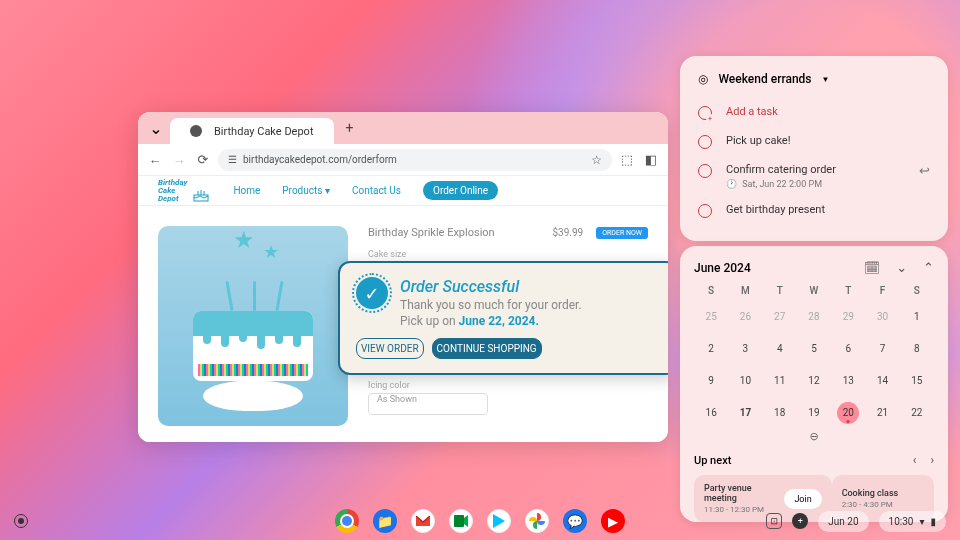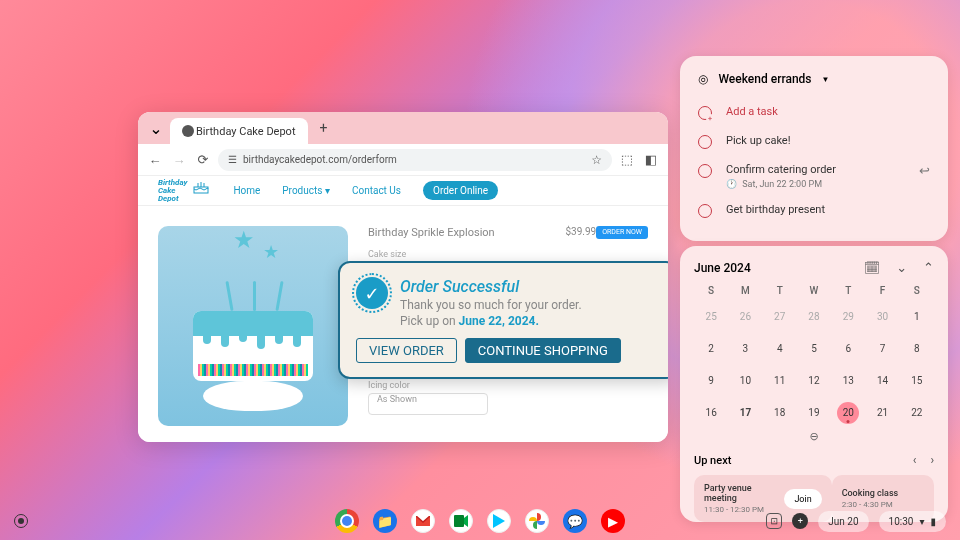--- a/index.html
+++ b/index.html
@@ -3,67 +3,67 @@
 <meta charset="utf-8">
 <style>
 *{margin:0;padding:0;box-sizing:border-box;font-family:Roboto,Arial,sans-serif}
 body{width:960px;height:540px;overflow:hidden;position:relative;background:linear-gradient(135deg,#ff8a9a 0%,#ff6b7f 25%,#b87fe6 45%,#ff8f9f 60%,#ff9fad 100%)}
 .wallpaper-curl{position:absolute;width:700px;height:700px;border-radius:50%;background:radial-gradient(circle,#ffa8b5 30%,#c99ae8 50%,transparent 70%);top:-200px;right:-200px;opacity:0.7}
 
 
 .browser{position:absolute;left:138px;top:112px;width:530px;height:330px;background:#fff;border-radius:12px;overflow:hidden;box-shadow:0 4px 24px rgba(0,0,0,0.15)}
 .tab-strip{height:32px;background:#f8c8cd;display:flex;align-items:flex-end;padding:0 8px}
 .tab-menu{width:20px;height:20px;display:flex;align-items:center;justify-content:center;margin-bottom:6px;margin-right:4px}
-.tab{background:#fff;height:26px;padding:0 12px;display:flex;align-items:center;gap:2px;border-radius:8px 8px 0 0;font-size:11px;color:#333}
+.tab{background:#fff;height:26px;padding:0 20px;display:flex;align-items:center;gap:12px;border-radius:8px 8px 0 0;font-size:11px;color:#333}
 .tab-favicon{width:12px;height:12px;border-radius:50%;background:#555}
 .new-tab{width:24px;height:24px;display:flex;align-items:center;justify-content:center;margin-left:4px;margin-bottom:4px;font-size:14px;color:#444}
 .toolbar{height:32px;background:#fff;border-bottom:1px solid #eee;display:flex;align-items:center;padding:0 8px;gap:6px}
 .tbtn{width:18px;height:18px;display:flex;align-items:center;justify-content:center;color:#555;font-size:13px}
 .tbtn.dis{color:#bbb}
 .urlbar{flex:1;height:22px;background:#f1f3f4;border-radius:11px;display:flex;align-items:center;padding:0 10px;font-size:10px;color:#555;gap:6px}
 .url-star{margin-left:auto;font-size:12px}
 .page{height:calc(100% - 64px);overflow:hidden;background:#fff}
 .nav{height:30px;display:flex;align-items:center;padding:0 20px;gap:22px;border-bottom:1px solid #eee}
-.logo{font-size:8px;color:#1a9cc7;font-style:italic;font-weight:bold;line-height:1;display:flex;align-items:flex-start;gap:4px}
+.logo{font-size:8px;color:#1a9cc7;font-style:italic;font-weight:bold;line-height:1;display:flex;align-items:flex-end;gap:4px}
 .logo-cake{width:20px;height:16px}
 .navlink{font-size:10px;color:#1a9cc7}
 .navbtn{background:#1a9cc7;color:#fff;font-size:10px;padding:4px 10px;border-radius:10px}
 .content{display:flex;padding:20px;gap:20px;position:relative}
 .cake-img{width:190px;height:200px;background:linear-gradient(180deg,#a8d5e8 0%,#7fc3e0 100%);border-radius:10px;position:relative;overflow:hidden}
 .cake-stand{position:absolute;bottom:15px;left:50%;transform:translateX(-50%);width:130px;height:130px}
 .cake-body{position:absolute;bottom:30px;left:5px;width:120px;height:70px;background:#fff;border-radius:8px}
 .cake-drip{position:absolute;top:0;left:0;right:0;height:25px;background:#5ec5d9;border-radius:8px 8px 0 0}
 .cake-drip::before{content:'';position:absolute;bottom:-8px;left:10px;width:8px;height:15px;background:#5ec5d9;border-radius:0 0 5px 5px;box-shadow:18px 3px 0 #5ec5d9,36px -2px 0 #5ec5d9,54px 5px 0 #5ec5d9,72px 0 0 #5ec5d9,90px 3px 0 #5ec5d9}
 .sprinkles{position:absolute;bottom:5px;left:5px;right:5px;height:12px;background:repeating-linear-gradient(90deg,#ff6ba8 0 2px,#ffd166 2px 4px,#06d6a0 4px 6px,#118ab2 6px 8px)}
 .pedestal{position:absolute;bottom:0;left:50%;transform:translateX(-50%);width:100px;height:30px;background:#fff;border-radius:50%/60%}
 .candle{position:absolute;top:-30px;width:3px;height:30px;background:#5ec5d9;border-radius:2px}
 .candle.c1{left:35px;transform:rotate(-10deg)}
 .candle.c2{left:60px}
 .candle.c3{left:85px;transform:rotate(10deg)}
 .star{position:absolute;color:#5ec5d9;font-size:24px}
 .star.s1{top:-55px;left:45px}
 .star.s2{top:-40px;left:75px;font-size:18px}
 .form{flex:1}
-.ftitle{font-size:11px;color:#888;margin-bottom:8px;display:flex;gap:0}
+.ftitle{font-size:11px;color:#888;margin-bottom:8px;display:flex;align-items:center;gap:13px}
 .price{color:#888;font-size:10px}
 .ordern{background:#2196f3;color:#fff;font-size:7px;padding:2px 6px;border-radius:3px}
 .flabel{font-size:9px;color:#aaa;margin-top:10px;margin-bottom:3px}
 .finput{width:100%;height:22px;border:1px solid #ddd;border-radius:4px;padding:0 8px;font-size:9px;color:#999;background:#fff}
 .finput.sm{width:120px}
 
 
 .modal{position:absolute;left:200px;right:-10px;top:55px;background:#f5f0e8;border:2px solid #1a6b8c;border-radius:12px;padding:14px 16px;z-index:5;box-shadow:0 4px 16px rgba(0,0,0,0.2)}
 .modal-head{display:flex;gap:12px;align-items:flex-start}
 .check-badge{width:32px;height:32px;border-radius:50%;background:#1a9cc7;display:flex;align-items:center;justify-content:center;color:#fff;font-size:18px;flex-shrink:0;position:relative}
 .check-badge::before{content:'';position:absolute;inset:-4px;border:2px dotted #1a9cc7;border-radius:50%}
 .mtitle{font-size:16px;color:#1a9cc7;font-style:italic;font-weight:500}
 .mdesc{font-size:12px;color:#888;margin-top:2px}
 .mdate{color:#1a9cc7;font-weight:bold}
 .mbuttons{display:flex;gap:8px;margin-top:10px}
-.mbtn{font-size:13px;padding:4px 12px;border-radius:3px;border:1px solid #1a6b8c}
+.mbtn{font-size:10px;padding:4px 4px;border-radius:9px;border:1px solid #1a6b8c}
 .mbtn.outline{background:transparent;color:#1a6b8c}
 .mbtn.fill{background:#1a6b8c;color:#fff}
 
 
 .tasks{position:absolute;right:12px;top:56px;width:268px;background:#fde8e9;border-radius:16px;padding:16px 18px;box-shadow:0 2px 12px rgba(0,0,0,0.1)}
 .tasks-head{display:flex;align-items:center;gap:10px;font-size:12px;font-weight:500;margin-bottom:12px}
 .task-item{display:flex;align-items:flex-start;gap:14px;padding:7px 0;font-size:11px;color:#333}
 .task-circle{width:14px;height:14px;border:1.5px solid #c73946;border-radius:50%;flex-shrink:0;margin-top:1px}
 .task-add{color:#c73946}
 .task-add .task-circle{position:relative}

